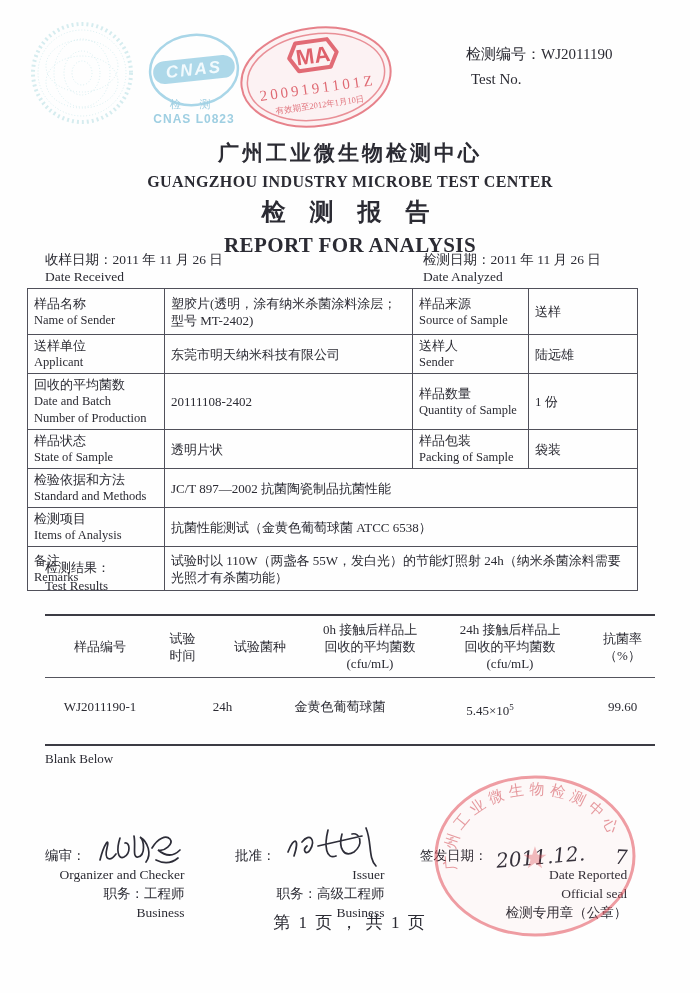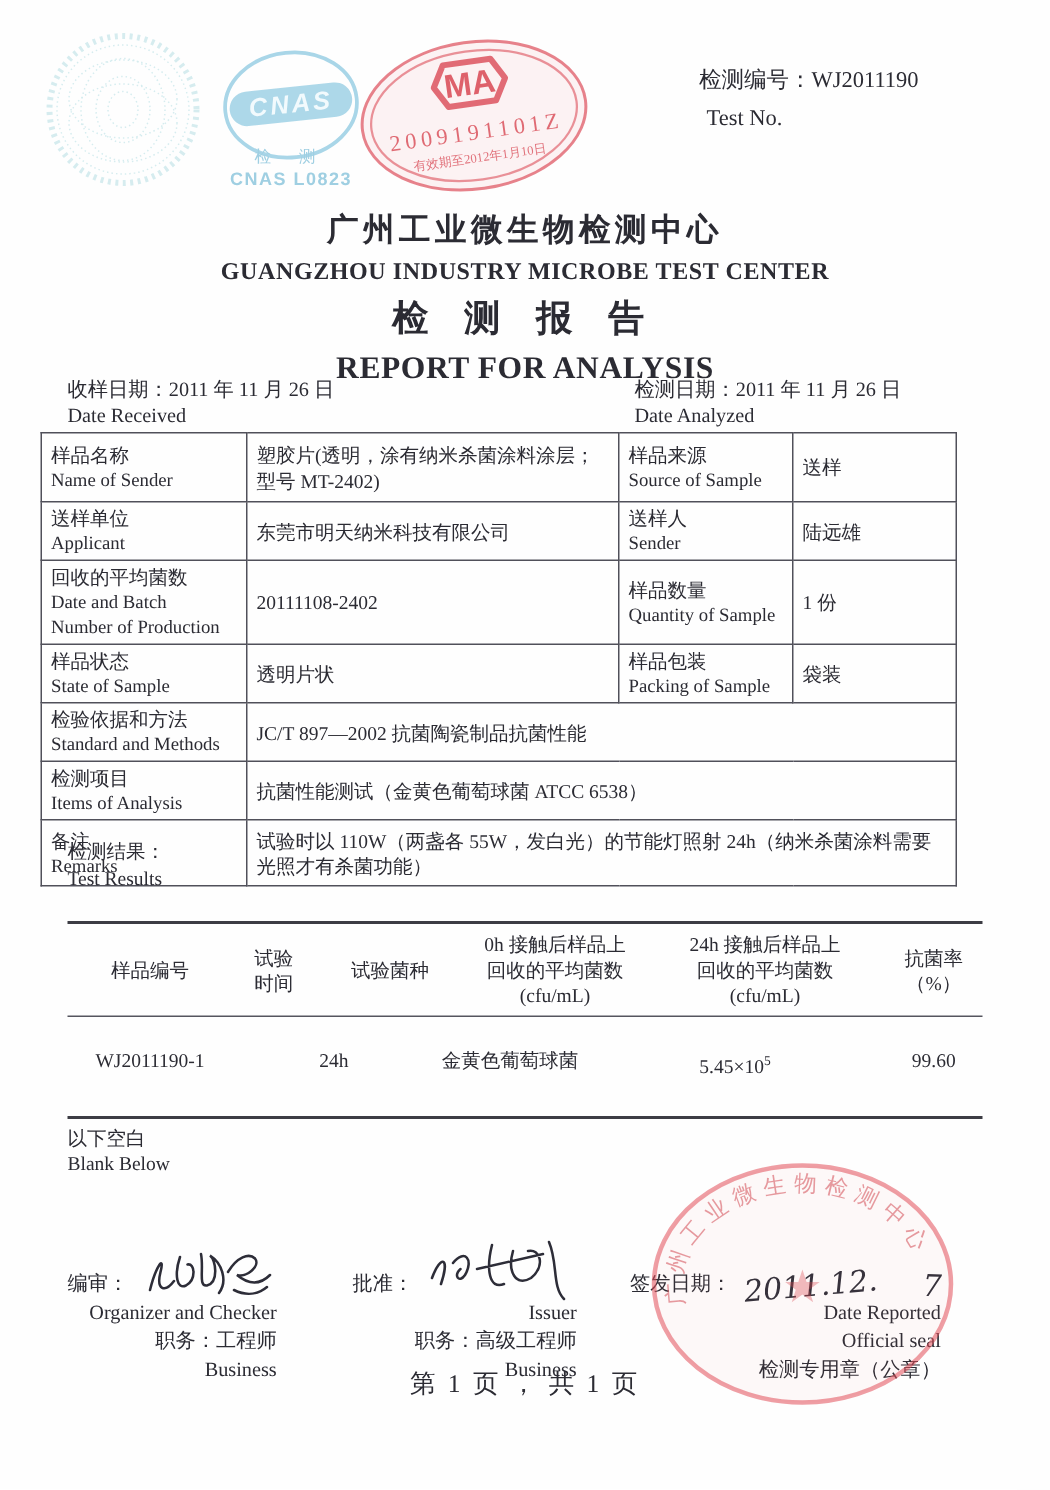--- a/index.html
+++ b/index.html
@@ -238,21 +238,20 @@
     <div class="rule thin"></div>
     <div class="rrow data">
       <div class="cell c1">WJ2011190-1</div>
       <div class="cell c2">24h</div>
       <div class="cell c3">金黄色葡萄球菌</div>
       <div class="cell c4"><span>5.45×10</span><sup>5</sup></div>
       <div class="cell c6">99.60</div>
     </div>
     <div class="rule"></div>
     <div class="blanknote">
-      <div>以下空白</div>
       <div>Blank Below</div>
     </div>
   </div>
 
   <div class="sigs">
     <div class="sig-col colA">
       <div class="sig-line">
         <span>编审：</span>
         <svg class="scribble" width="95" height="38" viewBox="0 0 95 38">
           <path d="M10 30 C14 14 20 6 17 18 C14 30 20 32 26 24 M30 8 C26 20 28 30 34 27 C41 23 40 12 35 13 M44 6 C46 16 42 28 48 27 C56 25 54 10 50 7 C58 12 62 24 56 32 M62 18 C68 8 76 5 80 9 C84 14 74 22 68 20 C74 25 82 28 90 20 M66 30 C74 34 82 33 88 28" fill="none" stroke="#2d2d38" stroke-width="1.7" stroke-linecap="round"></path>

